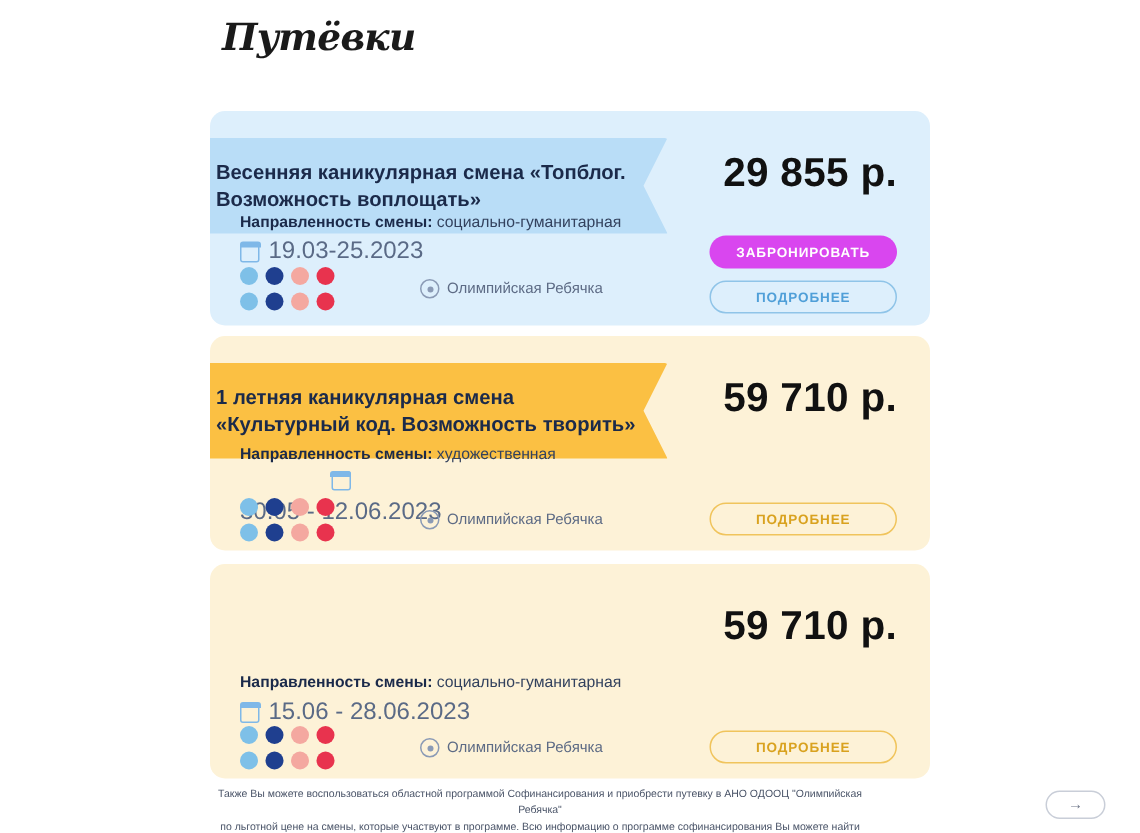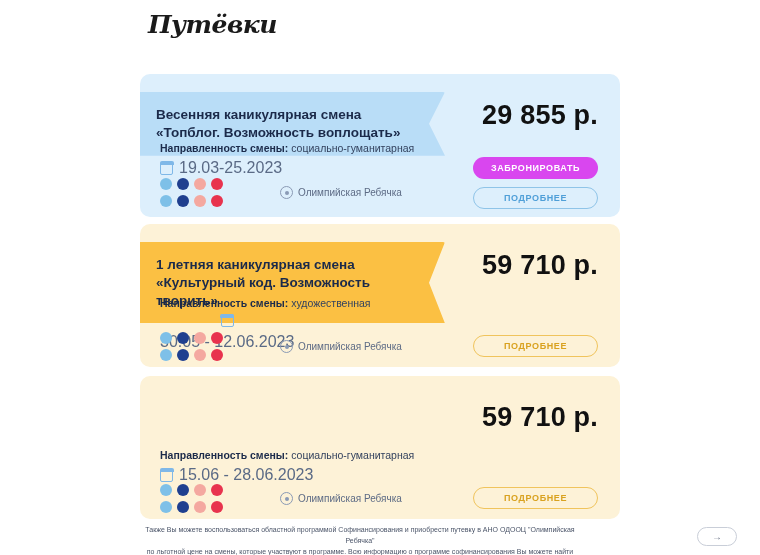--- a/index.html
+++ b/index.html
@@ -38,21 +38,21 @@
   }
   .card.blue   { background: #ddeffc; }
   .card.cream  { background: #fdf2d7; }
 
   
   .ribbon {
     position: absolute;
     left: 0;
     top: 18px;
     width: 305px;
-    padding: 14px 18px 14px 16px;
+    padding: 14px 18px 14px 4px;
     font-size: 13.5px;
     font-weight: bold;
     line-height: 1.32;
     color: #1b2a4a;
     border-top-right-radius: 2px;
     clip-path: polygon(0 0, 100% 0, calc(100% - 16px) 50%, 100% 100%, 0 100%);
   }
   .ribbon.blue  { background: #b9ddf7; }
   .ribbon.amber { background: #fbc043; }
 

